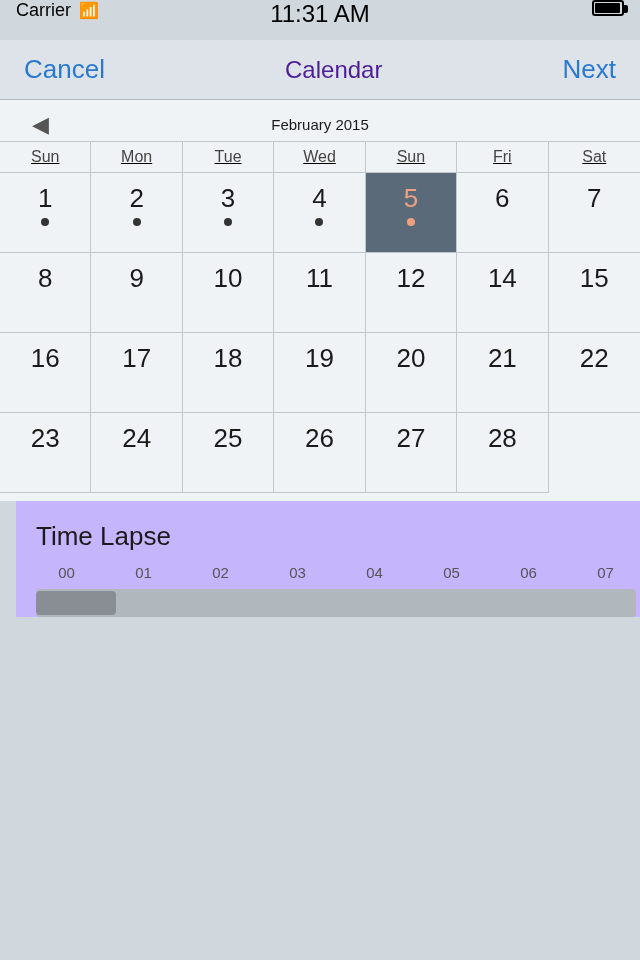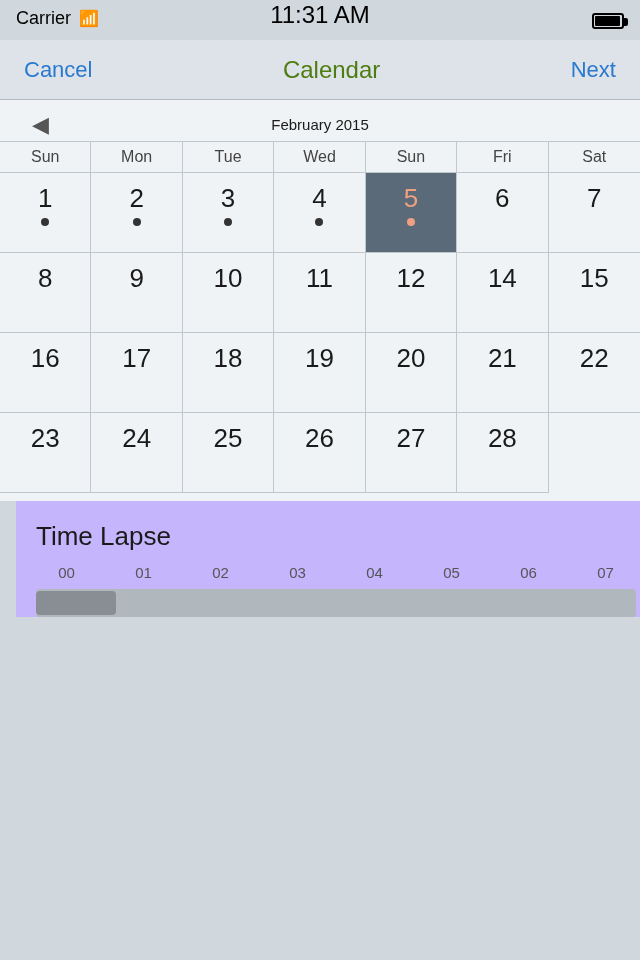--- a/index.html
+++ b/index.html
@@ -11,23 +11,23 @@
       background: #d1d8dd;
       overflow: hidden;
     }
 
     
     .status-bar {
       width: 100%;
       height: 40px;
       background: #d1d8dd;
       display: flex;
-      align-items: flex-end;
+      align-items: flex-start;
       justify-content: space-between;
-      padding: 11px 16px;
+      padding: 0 16px;
       font-size: 18px;
       font-weight: 500;
     }
     .status-left { display: flex; align-items: center; gap: 8px; }
     .status-time { position: absolute; left: 50%; transform: translateX(-50%); font-size: 24px; font-weight: 500; }
     .battery {
       width: 32px; height: 16px;
       border: 2px solid #000;
       border-radius: 3px;
       position: relative;
@@ -55,31 +55,31 @@
       width: 100%;
       height: 60px;
       background: #dde3e8;
       border-bottom: 1px solid #b0bac3;
       display: flex;
       align-items: center;
       justify-content: space-between;
       padding: 0 20px;
     }
     .nav-cancel, .nav-next {
-      font-size: 22px;
+      font-size: 26px;
       color: #2979d0;
       cursor: pointer;
       background: none;
       border: none;
       padding: 6px 4px;
     }
     .nav-title {
       font-size: 24px;
       font-weight: 500;
-      color: #4d7c0f;
+      color: #4c1d95;
     }
 
     
     .calendar-container {
       width: 100%;
       background: #f0f3f5;
       padding-bottom: 8px;
     }
 
     
@@ -105,20 +105,21 @@
       color: #1a1a1a;
       font-weight: 400;
     }
 
     
     .day-headers {
       display: grid;
       grid-template-columns: repeat(7, 1fr);
       border-top: 1px solid #c0c8cf;
       border-bottom: 1px solid #c0c8cf;
+      text-decoration: underline;
     }
     .day-header {
       text-align: center;
       padding: 6px 0;
       font-size: 16px;
       color: #444;
       border-right: 1px solid #c0c8cf;
     }
     .day-header:last-child { border-right: none; }
 

